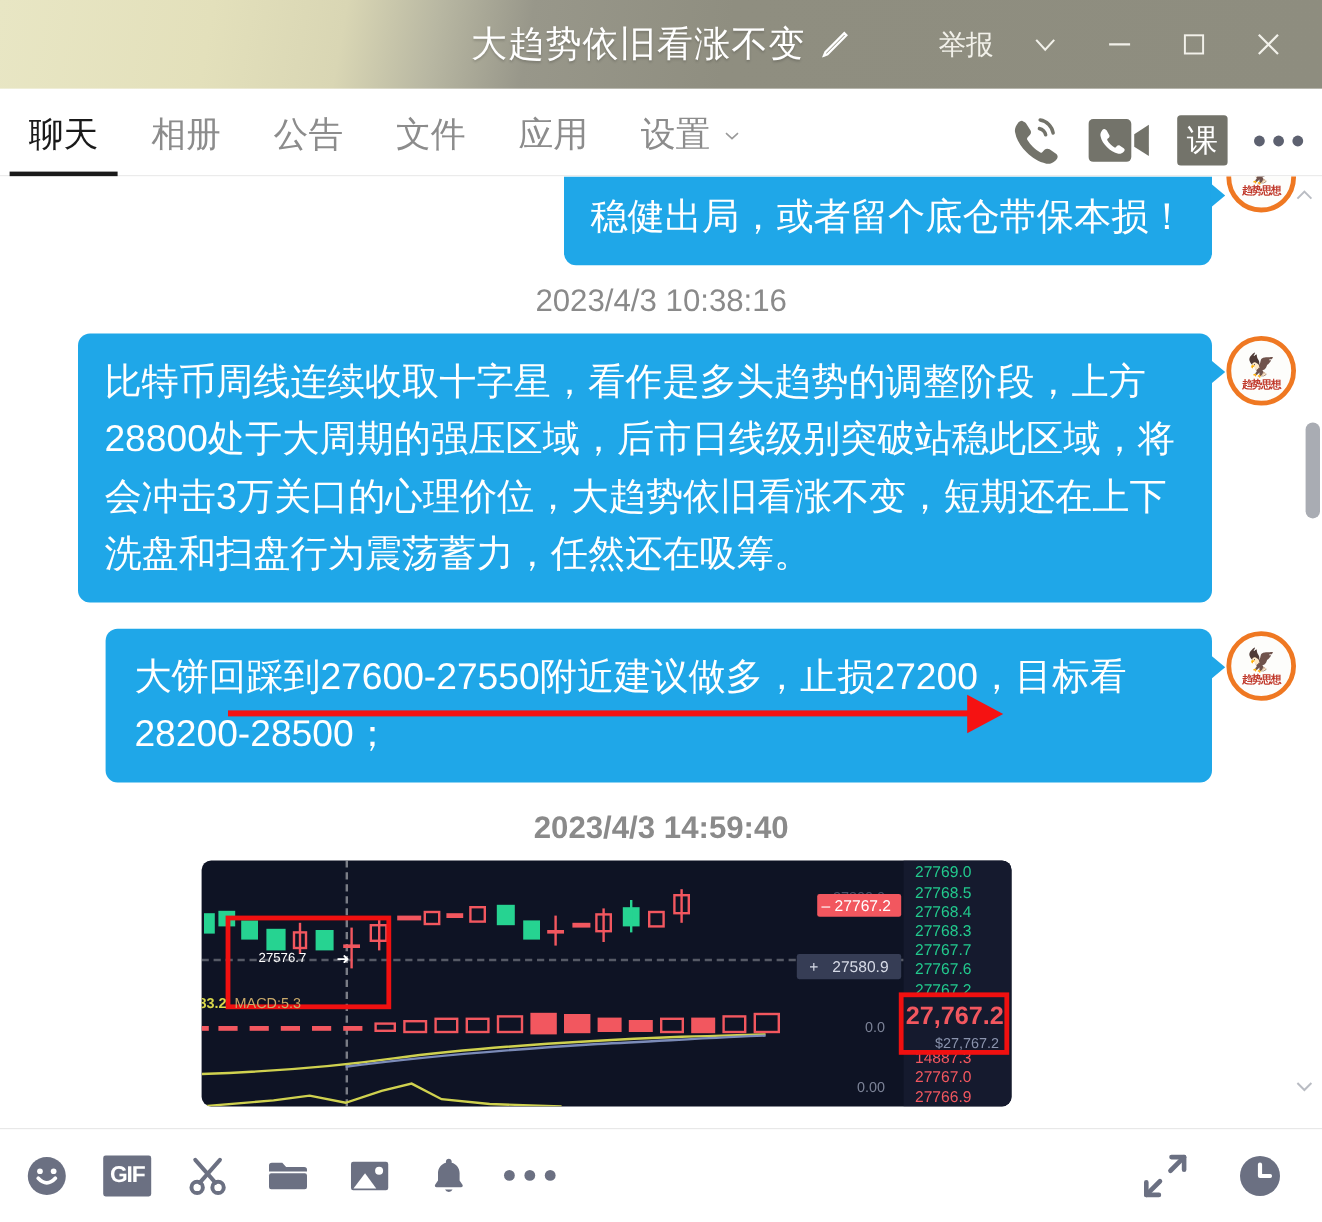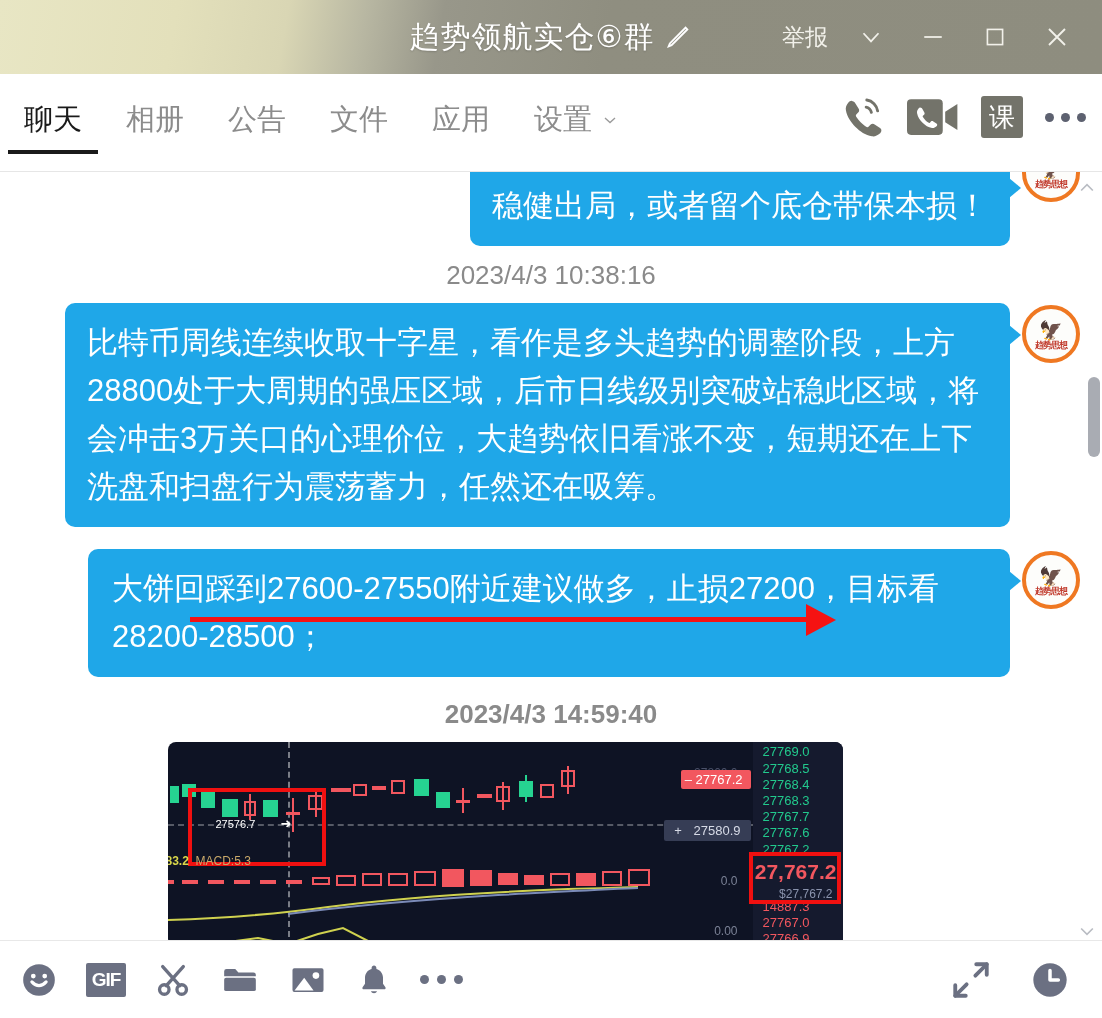--- a/index.html
+++ b/index.html
@@ -48,23 +48,23 @@
   }
   .report-btn {
     color: #f2f1ea; font-size: 23px; padding: 0 12px 0 4px;
     white-space: nowrap; cursor: pointer;
     display:flex; align-items:center; height:58px;
   }
 
   
   .navbar {
     position: relative;
-    height: 98px;
+    height: 73px;
     background: #fff;
-    display: flex; align-items: flex-start;
+    display: flex; align-items: center;
     border-bottom: 1px solid #e6e6e6;
   }
   .tabs { display: flex; align-items: flex-end; height: 86px; padding-left: 2px; }
   .tab {
     position: relative;
     font-size: 29px;
     color: #8c8c8c;
     padding: 0 22px 20px 22px;
     cursor: pointer;
     white-space: nowrap;
@@ -244,21 +244,21 @@
   .dots-tb { display:flex; gap:8px; }
   .dots-tb i { width: 9px; height: 9px; border-radius:50%; background:#6b7082; display:block; }
 </style>
 </head>
 <body>
 
 <div id="app">
 
   <div class="titlebar">
     <div class="title-center">
-      <span class="title-text">趋势领航实仓⑥群</span>
+      <span class="title-text">大趋势依旧看涨不变</span>
       <span class="title-edit">
         <svg width="28" height="28" viewBox="0 0 24 24" fill="none" stroke="#ffffff" stroke-width="1.6">
           <path d="M4 20 L6.5 19 L20 5.5 L18.5 4 L5 17.5 Z"></path>
         </svg>
       </span>
     </div>
     <div class="win-controls">
       <span class="report-btn">举报</span>
       <span class="win-btn">
         <svg width="30" height="30" viewBox="0 0 24 24" fill="none" stroke="#f2f1ea" stroke-width="1.4">

